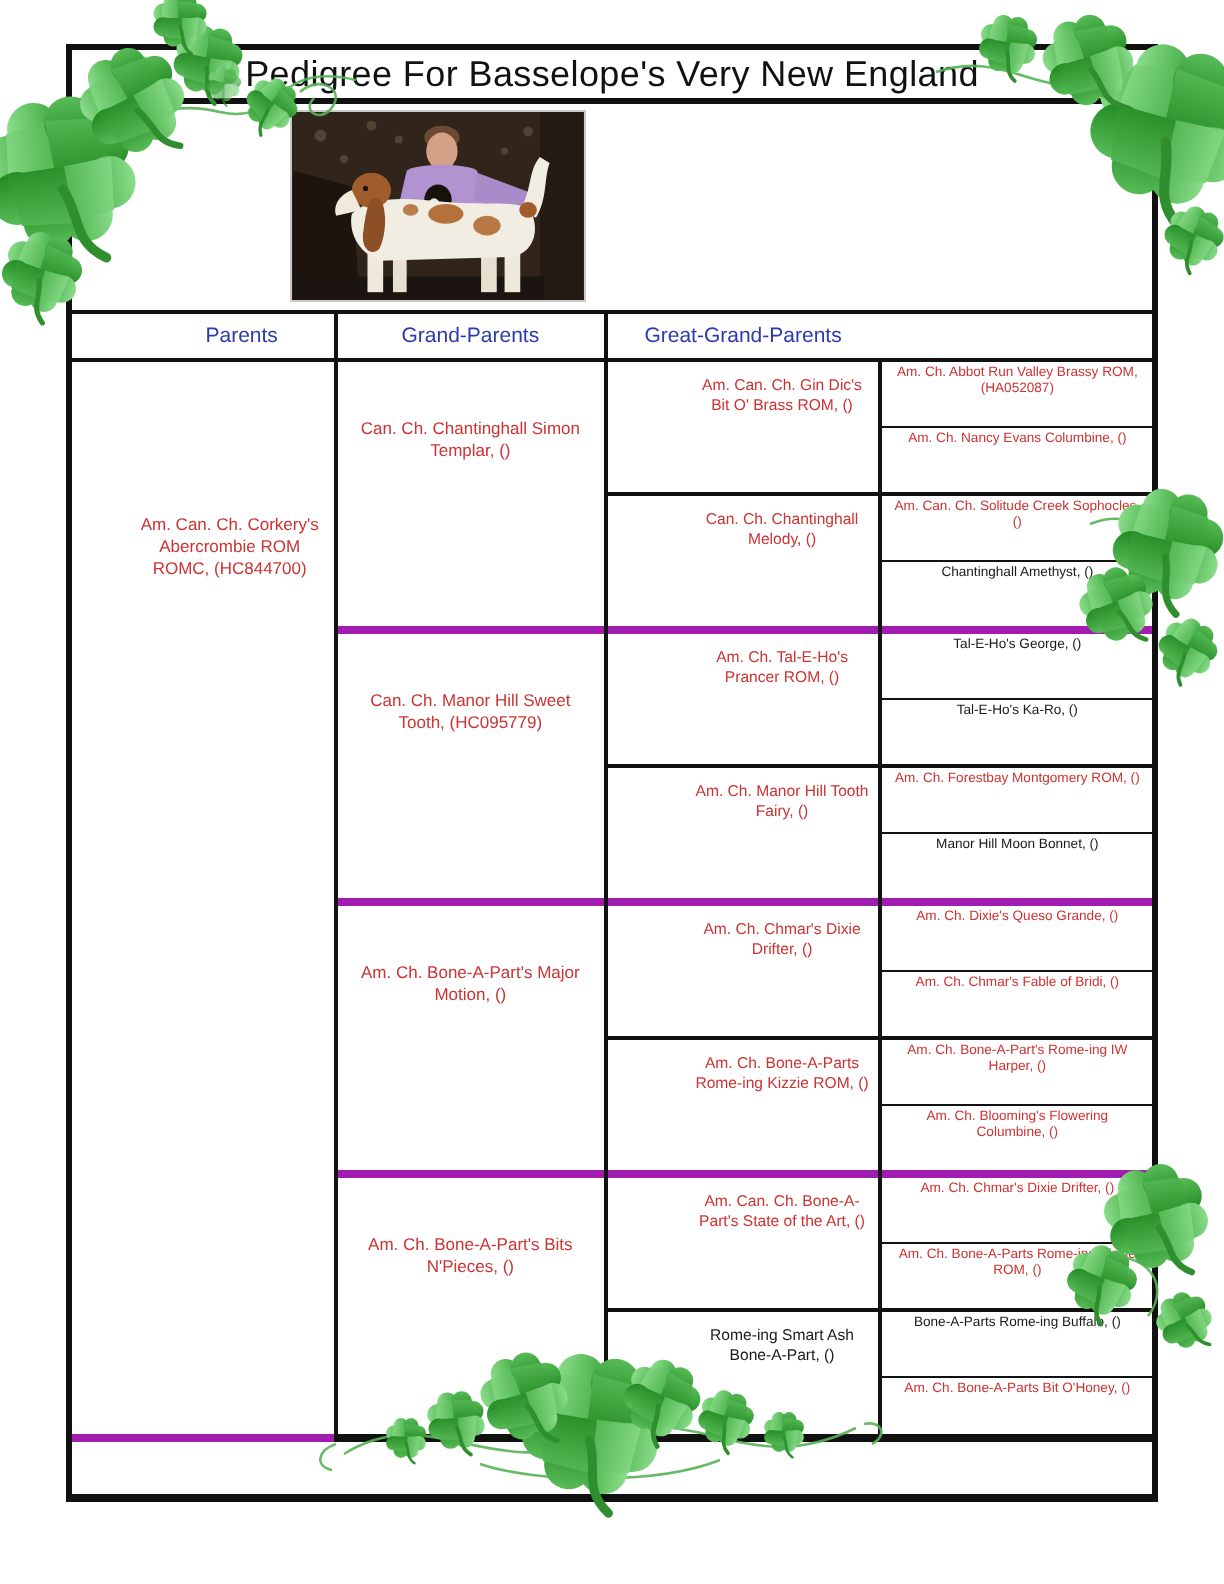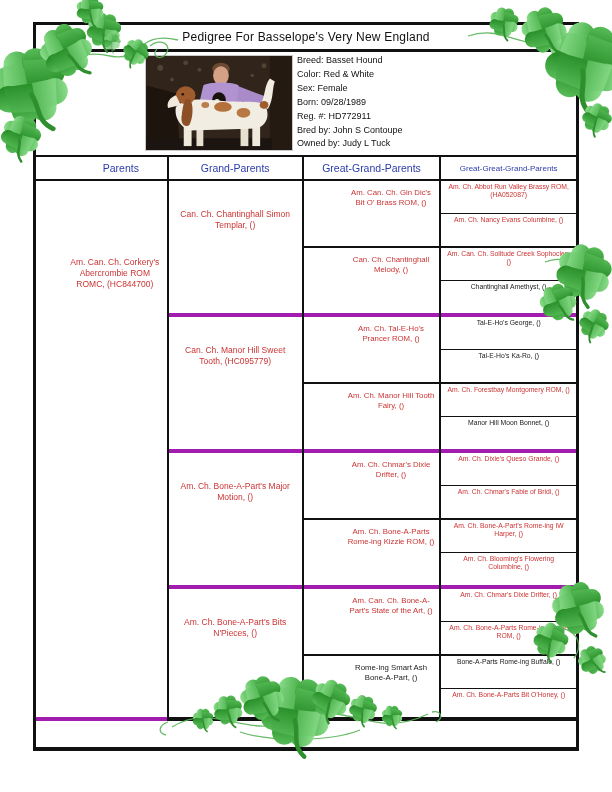--- a/index.html
+++ b/index.html
@@ -4,21 +4,21 @@
 <style>
   * { box-sizing: border-box; margin: 0; padding: 0; }
   html,body { width: 612px; height: 792px; background: #fff; overflow: hidden;
               font-family: "Liberation Sans", sans-serif; color:#111; position: relative; }
 
   
   .frame { position: absolute; left: 33px; top: 22px; width: 546px; height: 729px;
            border: 3px solid #111; border-bottom-width: 4px; background: #fff; }
 
   .title-bar { height: 27px; border-bottom: 3px solid #111; display: flex;
-               align-items: center; justify-content: center; font-size: 12px;
+               align-items: center; justify-content: center; font-size: 18px;
                letter-spacing: .2px; }
 
   
   .info { position: relative; height: 103px; }
   .photo { position: absolute; left: 109px; top: 3px; width: 148px; height: 96px;
            border: 1px solid #c9c9c9; background:#2e2218; }
   .photo svg { display:block; width:100%; height:100%; }
   .info-list { position: absolute; left: 261px; top: 2px; font-size: 9px; line-height: 13.9px; }
 
   
@@ -162,37 +162,27 @@
         <ellipse cx="120" cy="50" rx="4.5" ry="4" fill="#a15c2e"></ellipse>
         <ellipse cx="78" cy="52" rx="9" ry="5" fill="#b06a33" opacity="0.95"></ellipse>
         <ellipse cx="99" cy="58" rx="7" ry="5" fill="#b06a33" opacity="0.9"></ellipse>
         <ellipse cx="60" cy="50" rx="4" ry="3" fill="#b06a33" opacity="0.85"></ellipse>
         <ellipse cx="40" cy="40" rx="10" ry="9" fill="#a15c2e"></ellipse>
         <path d="M30,40 C24,42 20,48 22,53 L35,50 Z" fill="#f0e9dc"></path>
         <path d="M44,44 C48,48 48,62 44,70 C40,74 34,70 36,60 C37,52 38,48 40,44 Z" fill="#8d4f26"></path>
         <circle cx="37" cy="39" r="1.3" fill="#1a120c"></circle>
       </svg>
     </div>
-    <div class="info-list">
-      <div>Breed: Basset Hound</div>
-      <div>Color: Red &amp; White</div>
-      <div>Sex: Female</div>
-      <div>Born: 09/28/1989</div>
-      <div>Reg. #: HD772911</div>
-      <div>Bred by: John S Contoupe</div>
-      <div>Owned by: Judy L Tuck</div>
-    </div>
   </div>
 
   <div class="ped-table">
     <div class="ghead">
       <div style="color: rgb(43, 60, 170);">Parents</div>
       <div style="color: rgb(43, 60, 170);">Grand-Parents</div>
       <div style="color: rgb(43, 60, 170);">Great-Grand-Parents</div>
-      <div class="small" style="color: rgb(43, 60, 170);">Great-Great-Grand-Parents</div>
     </div>
 
     <div class="gbody">
 
       <div class="pcol">
         <div class="cell c1 b3" style="color: rgb(204, 51, 51);">Am. Can. Ch. Corkery's Abercrombie ROM ROMC, (HC844700)</div>
       </div>
 
       <div class="pcol">
         <div class="cell c2 b3" style="color: rgb(204, 51, 51);">Can. Ch. Chantinghall Simon Templar, ()</div>

